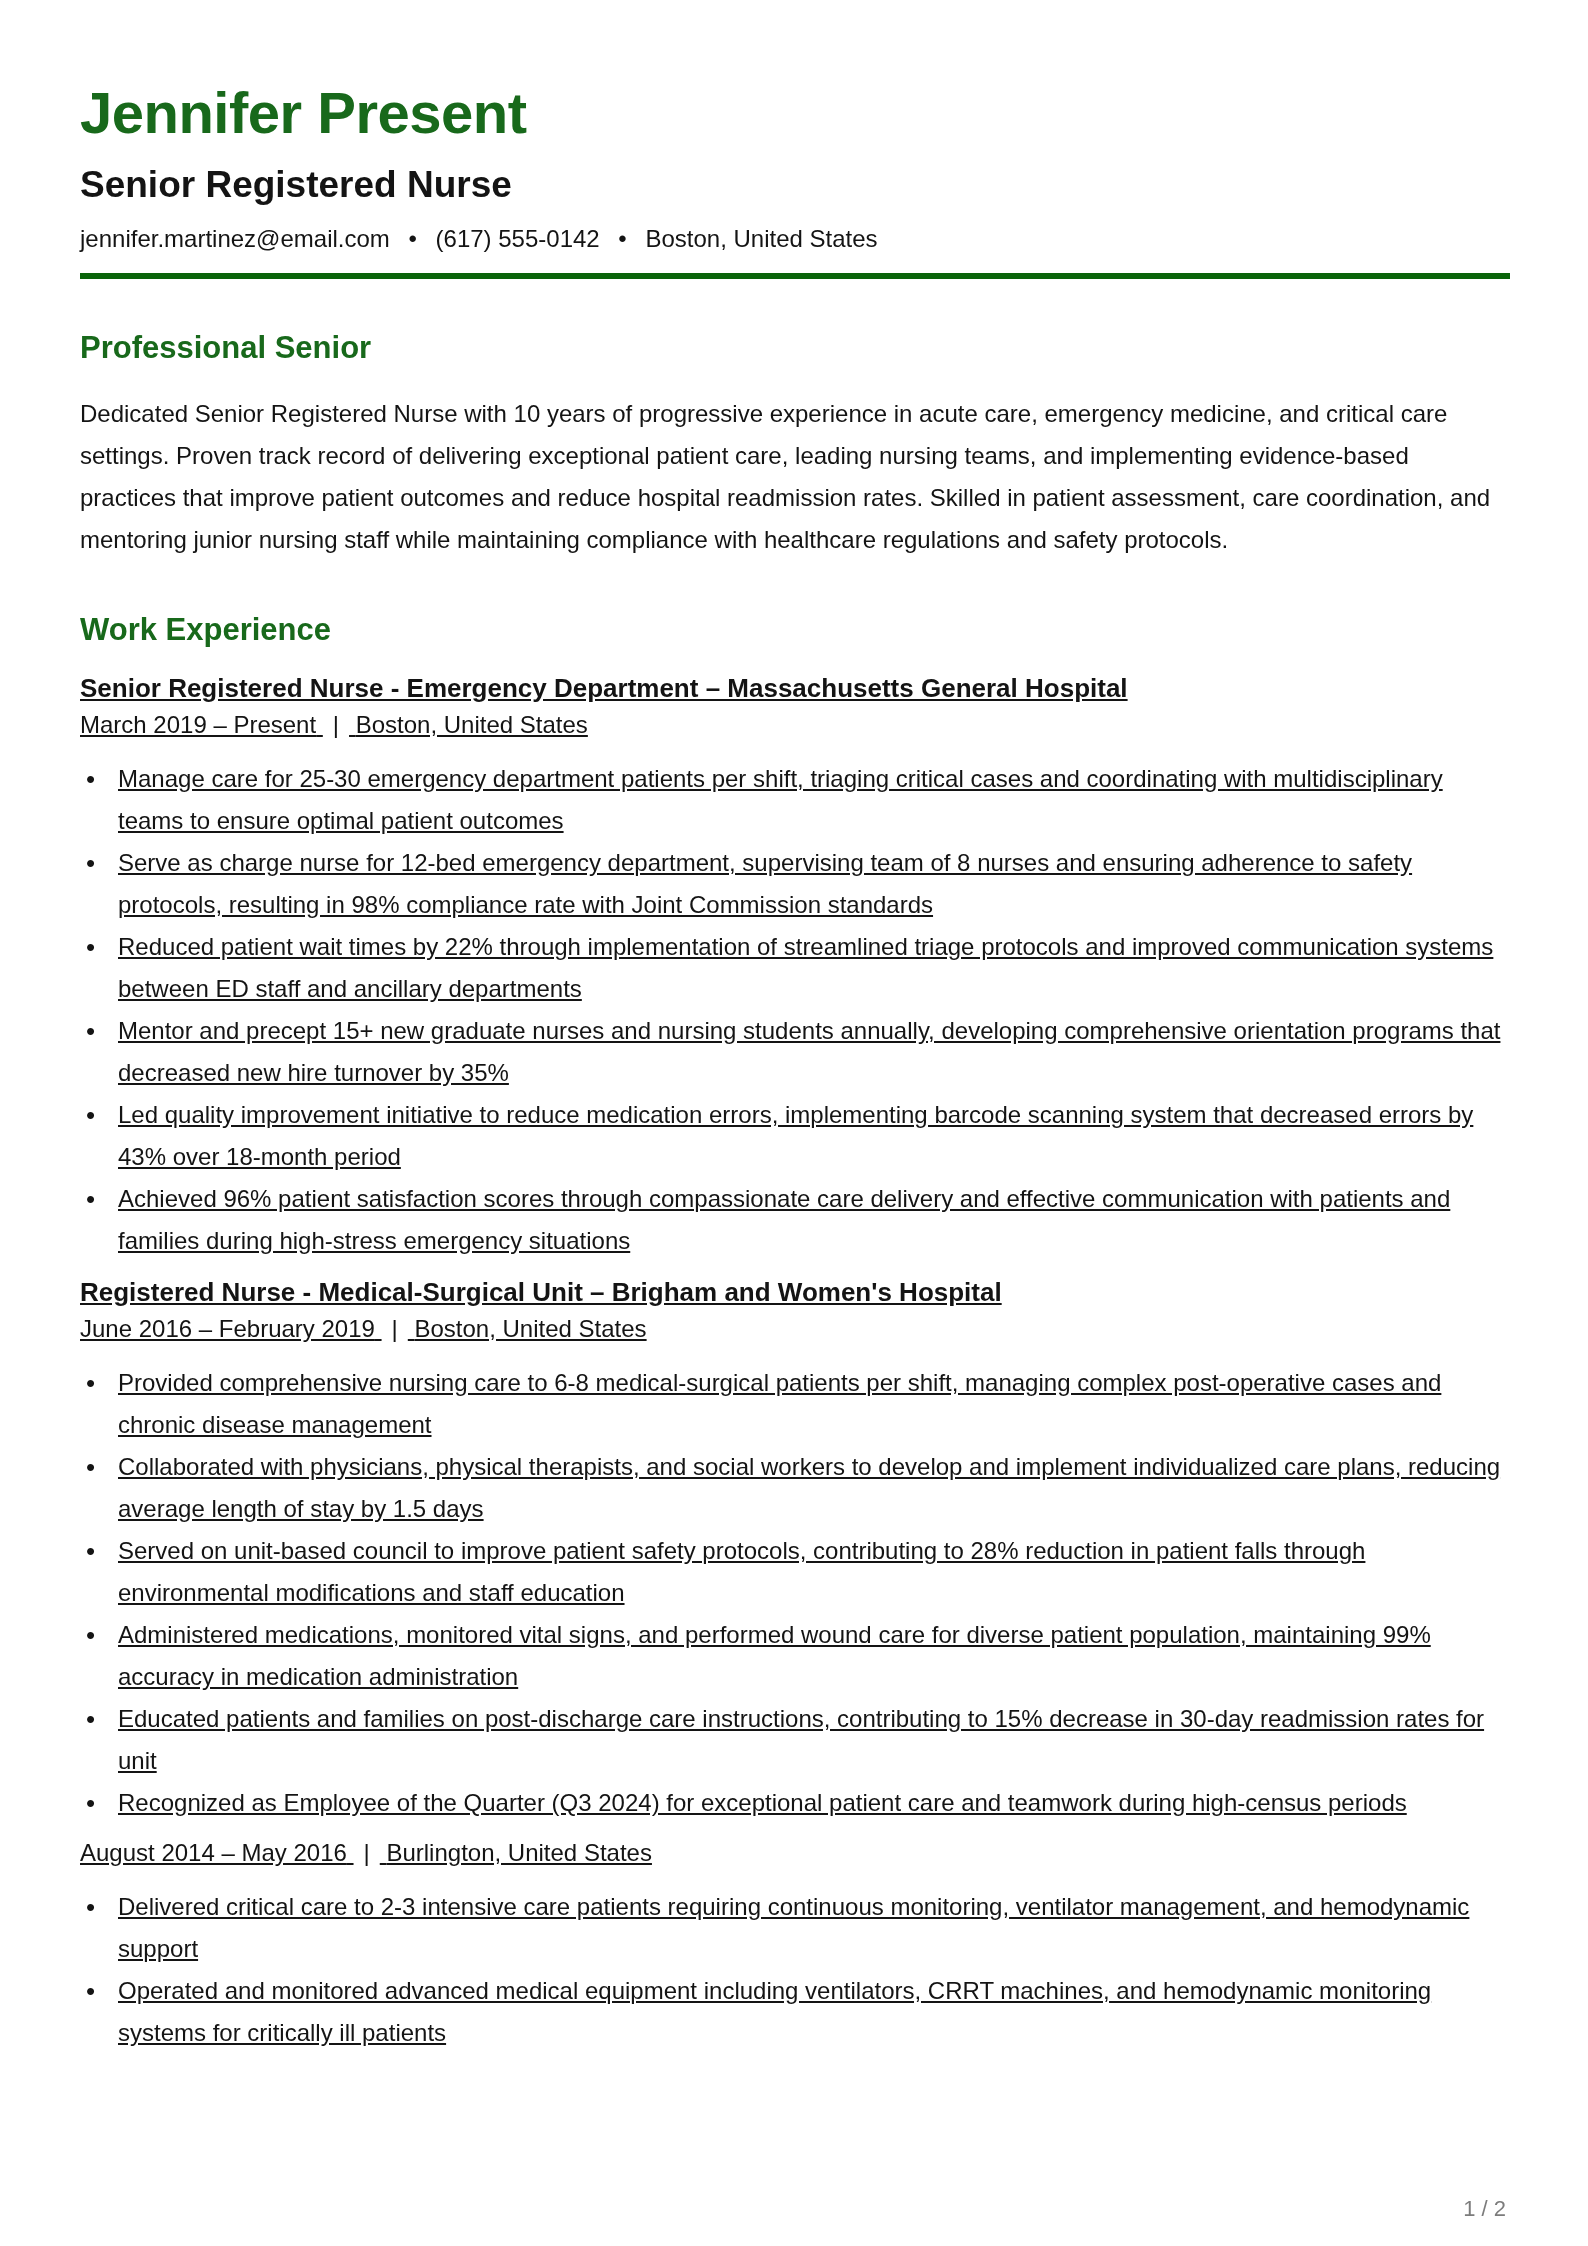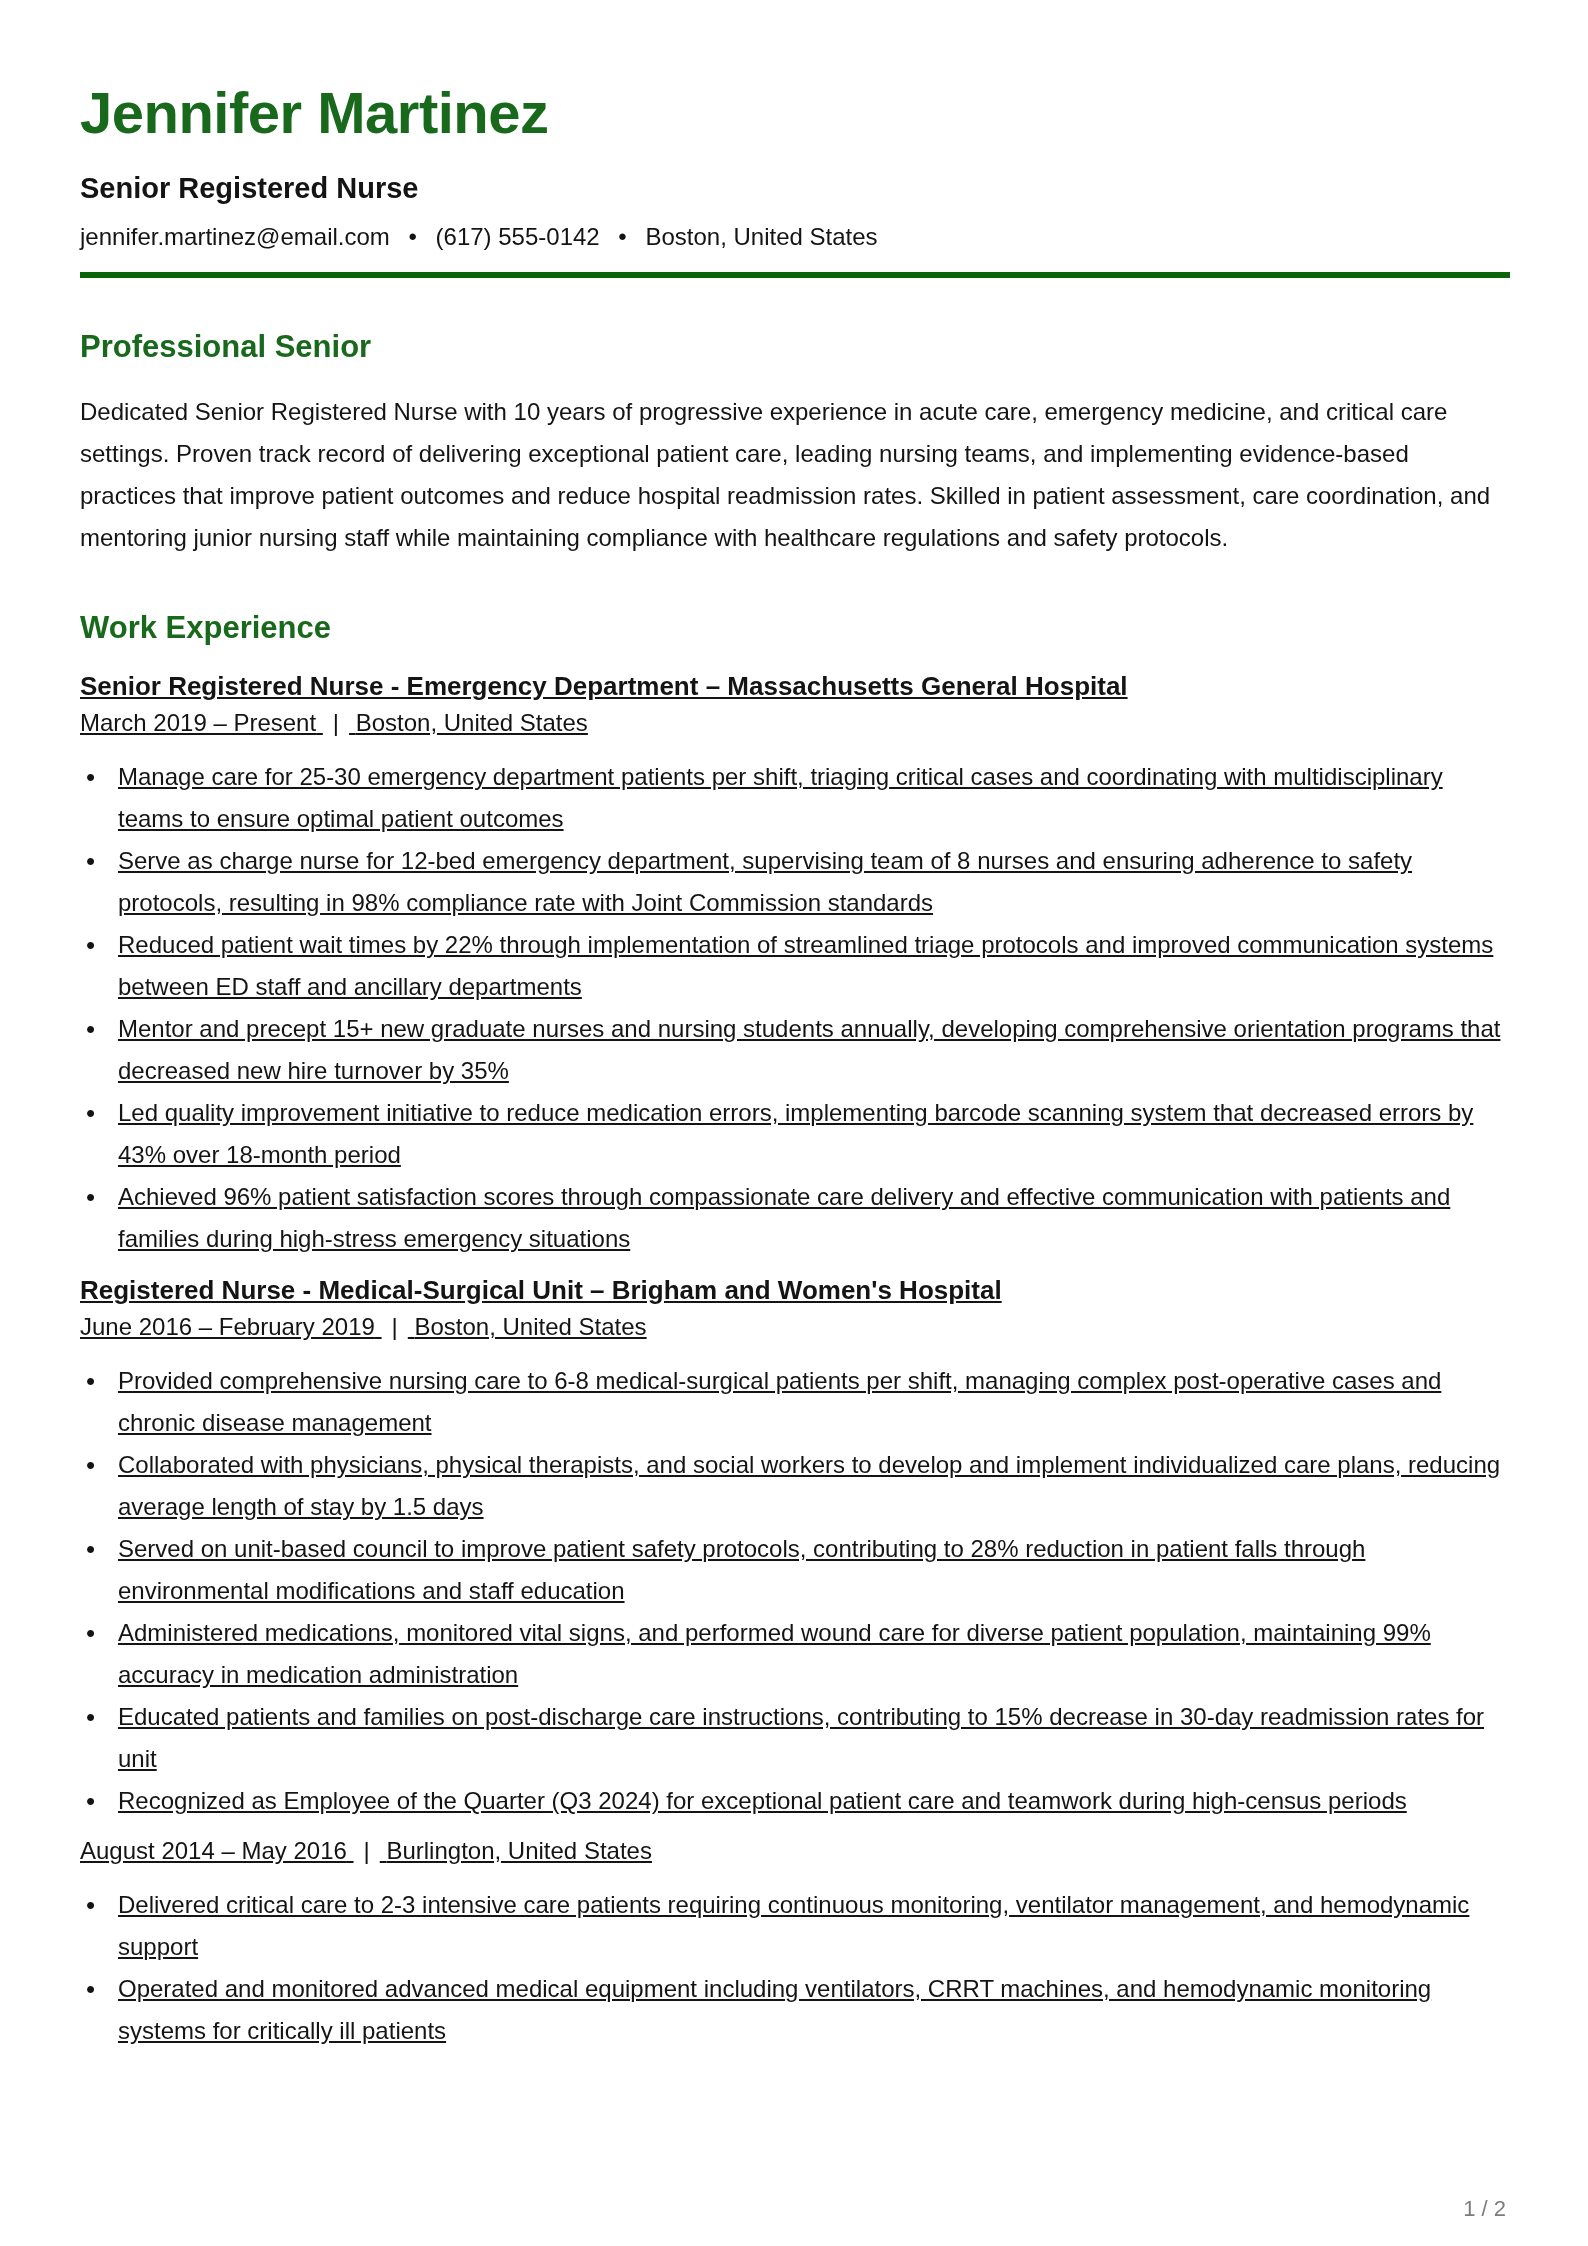--- a/index.html
+++ b/index.html
@@ -24,22 +24,22 @@
   
   h1.name{
     margin:28px 0 0 0;
     font-size:58px;
     line-height:1.15;
     font-weight:bold;
     color:var(--accent);
     letter-spacing:-0.5px;
   }
   .subtitle{
-    margin-top:24px;
-    font-size:29px;
+    margin-top:16px;
+    font-size:37px;
     font-weight:bold;
     line-height:1.2;
   }
   .contact{
     margin-top:16px;
     font-size:24px;
     line-height:1.35;
   }
   .contact .sep{
     display:inline-block;
@@ -110,21 +110,21 @@
     font-size:22px;
     color:var(--muted);
   }
 </style>
 </head>
 <body>
 
 <div class="page">
 
   <header>
-    <h1 class="name">Jennifer Martinez</h1>
+    <h1 class="name">Jennifer Present</h1>
     <div class="subtitle">Senior Registered Nurse</div>
     <div class="contact">
       <span>jennifer.martinez@email.com</span>
       <span class="sep">•</span>
       <span>(617) 555-0142</span>
       <span class="sep">•</span>
       <span>Boston, United States</span>
     </div>
     <hr class="rule">
   </header>

